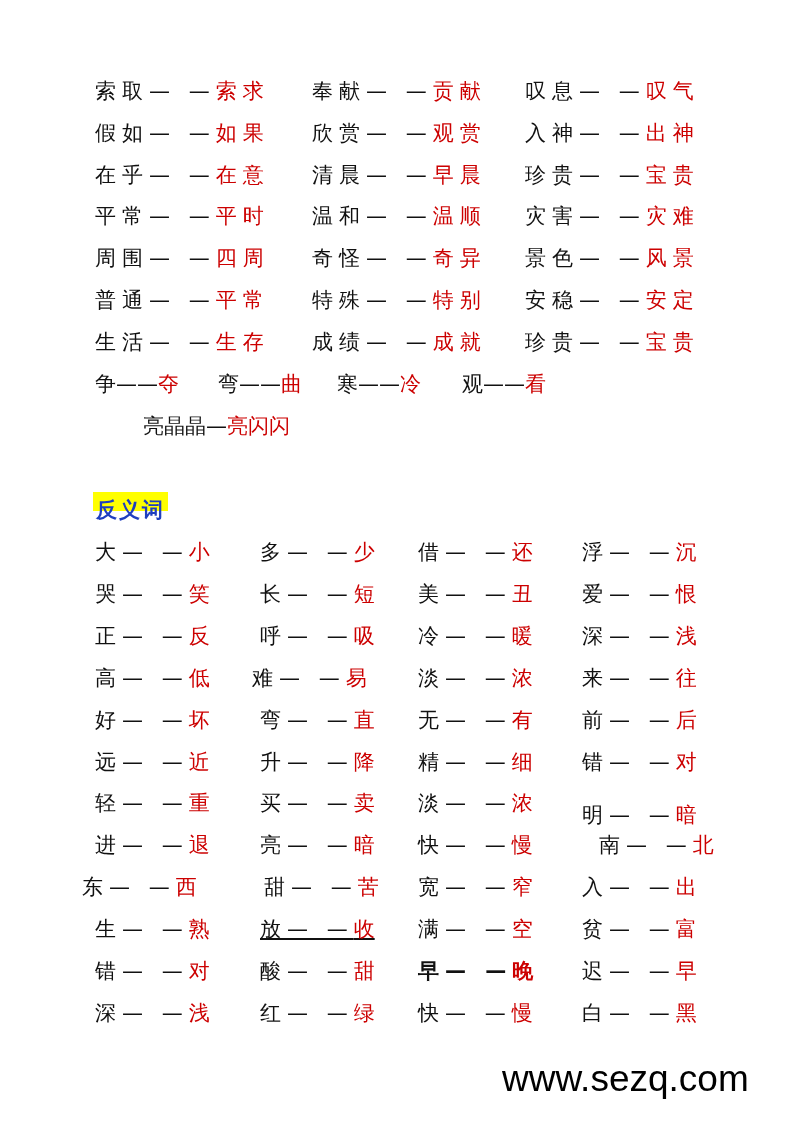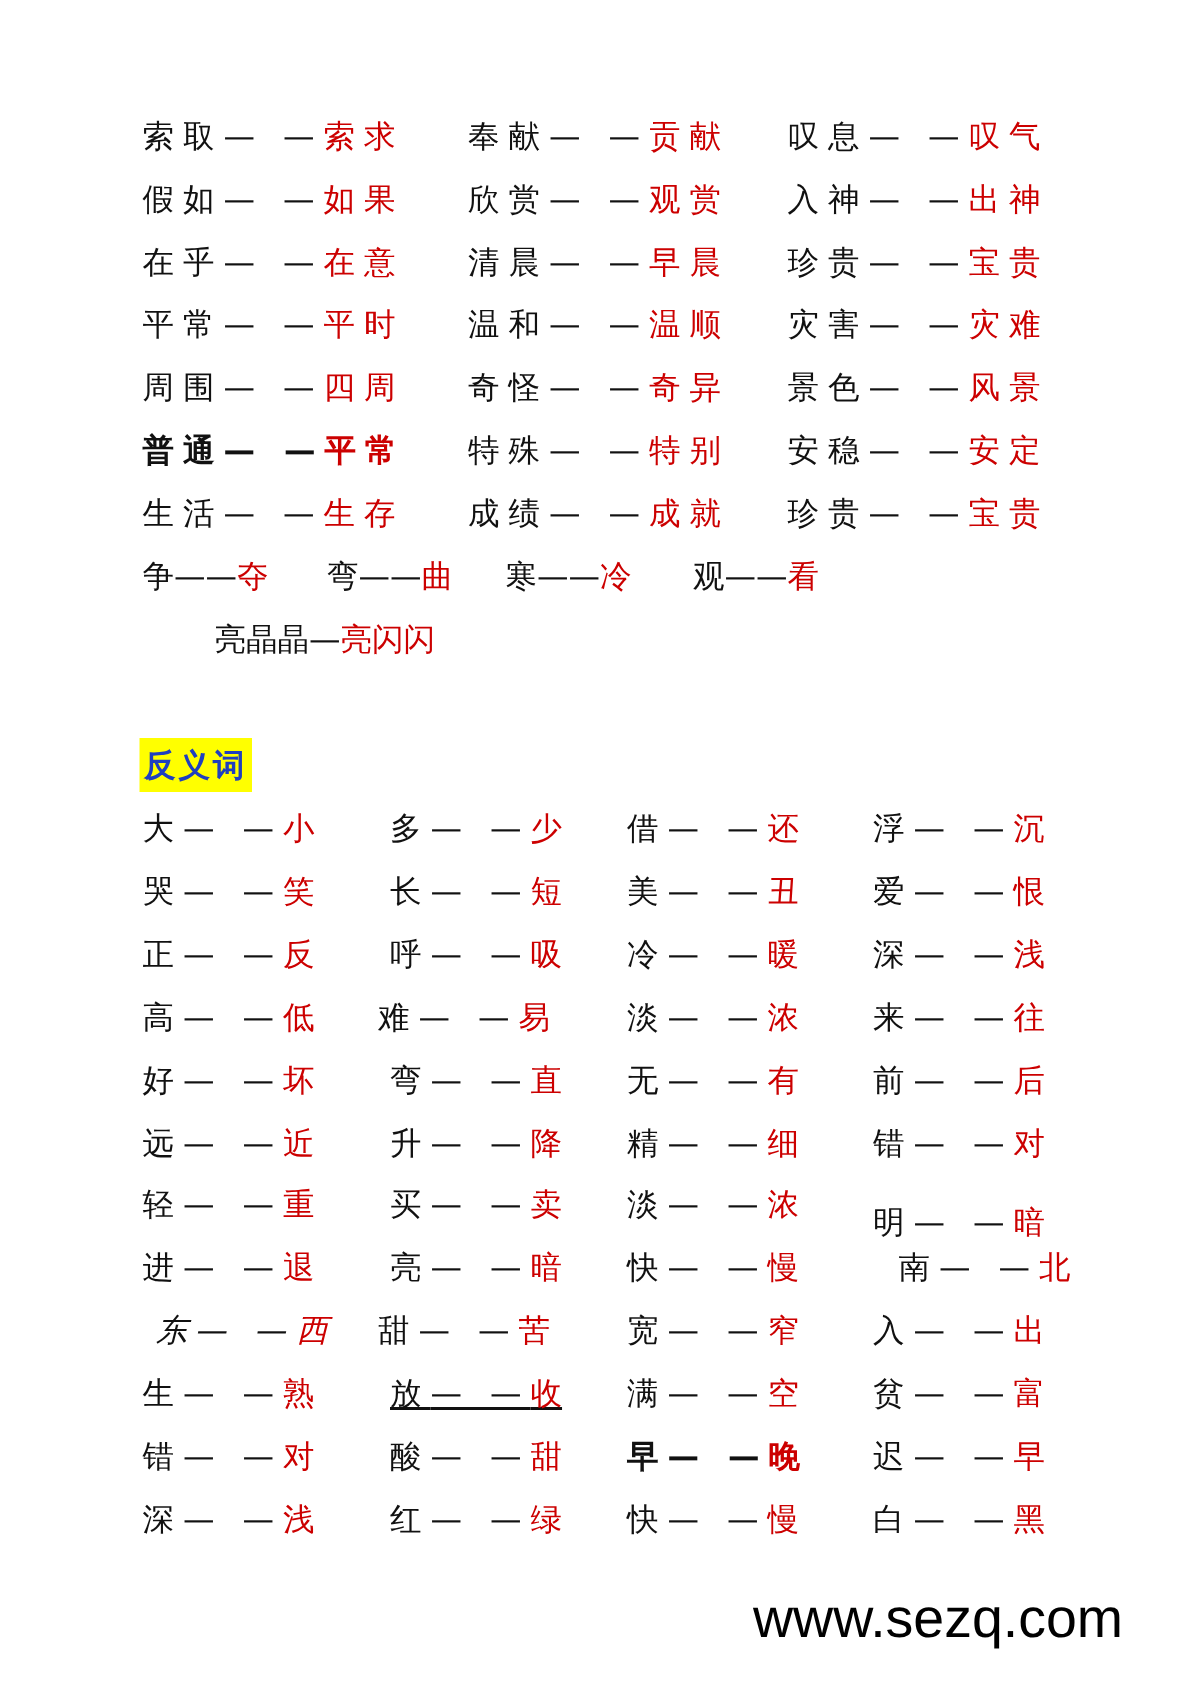--- a/index.html
+++ b/index.html
@@ -9,21 +9,21 @@
     color: #111111;
   }
   .syn-row, .ant-row, .extra-row {
     position: absolute; left: 0; height: 30px; line-height: 30px;
     font-size: 21px; white-space: nowrap;
   }
   .syn-cell, .ant-cell, .ex-cell { position: absolute; top: 0; }
   .w { letter-spacing: 6px; }
   .red { color: #cc0000; }
   .section-header {
-    position: absolute; left: 93px; top: 492px; height: 36px; line-height: 36px;
+    position: absolute; left: 93px; top: 492px; height: 19px; line-height: 36px;
     padding: 0 3px; background: #ffff00; color: #1f3fbf; font-weight: bold;
     font-size: 21px; letter-spacing: 2px;
   }
   .watermark {
     position: absolute; left: 502px; top: 1058px; font-size: 37px;
     color: #000000; font-family: "Liberation Sans", sans-serif; letter-spacing: 0px;
   }
 </style>
 </head>
 <body>
@@ -48,21 +48,21 @@
       <span class="syn-cell" style="left: 95px;"><span class="w">平常</span><span class="w">— —</span><span class="w red">平时</span></span>
       <span class="syn-cell" style="left: 312px;"><span class="w">温和</span><span class="w">— —</span><span class="w red">温顺</span></span>
       <span class="syn-cell" style="left: 525px;"><span class="w">灾害</span><span class="w">— —</span><span class="w red">灾难</span></span>
     </div>
     <div class="syn-row" style="top: 243.2px;">
       <span class="syn-cell" style="left: 95px;"><span class="w">周围</span><span class="w">— —</span><span class="w red">四周</span></span>
       <span class="syn-cell" style="left: 312px;"><span class="w">奇怪</span><span class="w">— —</span><span class="w red">奇异</span></span>
       <span class="syn-cell" style="left: 525px;"><span class="w">景色</span><span class="w">— —</span><span class="w red">风景</span></span>
     </div>
     <div class="syn-row" style="top: 285px;">
-      <span class="syn-cell" style="left: 95px; font-weight: bold;"><span class="w">普通</span><span class="w">— —</span><span class="w red">平常</span></span>
+      <span class="syn-cell" style="left: 95px;"><span class="w">普通</span><span class="w">— —</span><span class="w red">平常</span></span>
       <span class="syn-cell" style="left: 312px;"><span class="w">特殊</span><span class="w">— —</span><span class="w red">特别</span></span>
       <span class="syn-cell" style="left: 525px;"><span class="w">安稳</span><span class="w">— —</span><span class="w red">安定</span></span>
     </div>
     <div class="syn-row" style="top: 326.8px;">
       <span class="syn-cell" style="left: 95px;"><span class="w">生活</span><span class="w">— —</span><span class="w red">生存</span></span>
       <span class="syn-cell" style="left: 312px;"><span class="w">成绩</span><span class="w">— —</span><span class="w red">成就</span></span>
       <span class="syn-cell" style="left: 525px;"><span class="w">珍贵</span><span class="w">— —</span><span class="w red">宝贵</span></span>
     </div>
   </div>
 
@@ -122,22 +122,22 @@
       <span class="ant-cell" style="left: 418px;"><span class="w">淡</span><span class="w">— —</span><span class="red">浓</span></span>
       <span class="ant-cell" style="left: 582px; margin-top: 12px;"><span class="w">明</span><span class="w">— —</span><span class="red">暗</span></span>
     </div>
     <div class="ant-row" style="top: 830.3px;">
       <span class="ant-cell" style="left: 95px;"><span class="w">进</span><span class="w">— —</span><span class="red">退</span></span>
       <span class="ant-cell" style="left: 260px;"><span class="w">亮</span><span class="w">— —</span><span class="red">暗</span></span>
       <span class="ant-cell" style="left: 418px;"><span class="w">快</span><span class="w">— —</span><span class="red">慢</span></span>
       <span class="ant-cell" style="left: 599px;"><span class="w">南</span><span class="w">— —</span><span class="red">北</span></span>
     </div>
     <div class="ant-row" style="top: 872.2px;">
-      <span class="ant-cell" style="left: 104px; font-style: italic;"><span class="w">东</span><span class="w">— —</span><span class="red">西</span></span>
-      <span class="ant-cell" style="left: 252px;"><span class="w">甜</span><span class="w">— —</span><span class="red">苦</span></span>
+      <span class="ant-cell" style="left: 82px;"><span class="w">东</span><span class="w">— —</span><span class="red">西</span></span>
+      <span class="ant-cell" style="left: 264px;"><span class="w">甜</span><span class="w">— —</span><span class="red">苦</span></span>
       <span class="ant-cell" style="left: 418px;"><span class="w">宽</span><span class="w">— —</span><span class="red">窄</span></span>
       <span class="ant-cell" style="left: 582px;"><span class="w">入</span><span class="w">— —</span><span class="red">出</span></span>
     </div>
     <div class="ant-row" style="top: 914.1px;">
       <span class="ant-cell" style="left: 95px;"><span class="w">生</span><span class="w">— —</span><span class="red">熟</span></span>
       <span class="ant-cell" style="left: 260px; text-decoration: underline;"><span class="w">放</span><span class="w">— —</span><span class="red">收</span></span>
       <span class="ant-cell" style="left: 418px;"><span class="w">满</span><span class="w">— —</span><span class="red">空</span></span>
       <span class="ant-cell" style="left: 582px;"><span class="w">贫</span><span class="w">— —</span><span class="red">富</span></span>
     </div>
     <div class="ant-row" style="top: 956px;">

